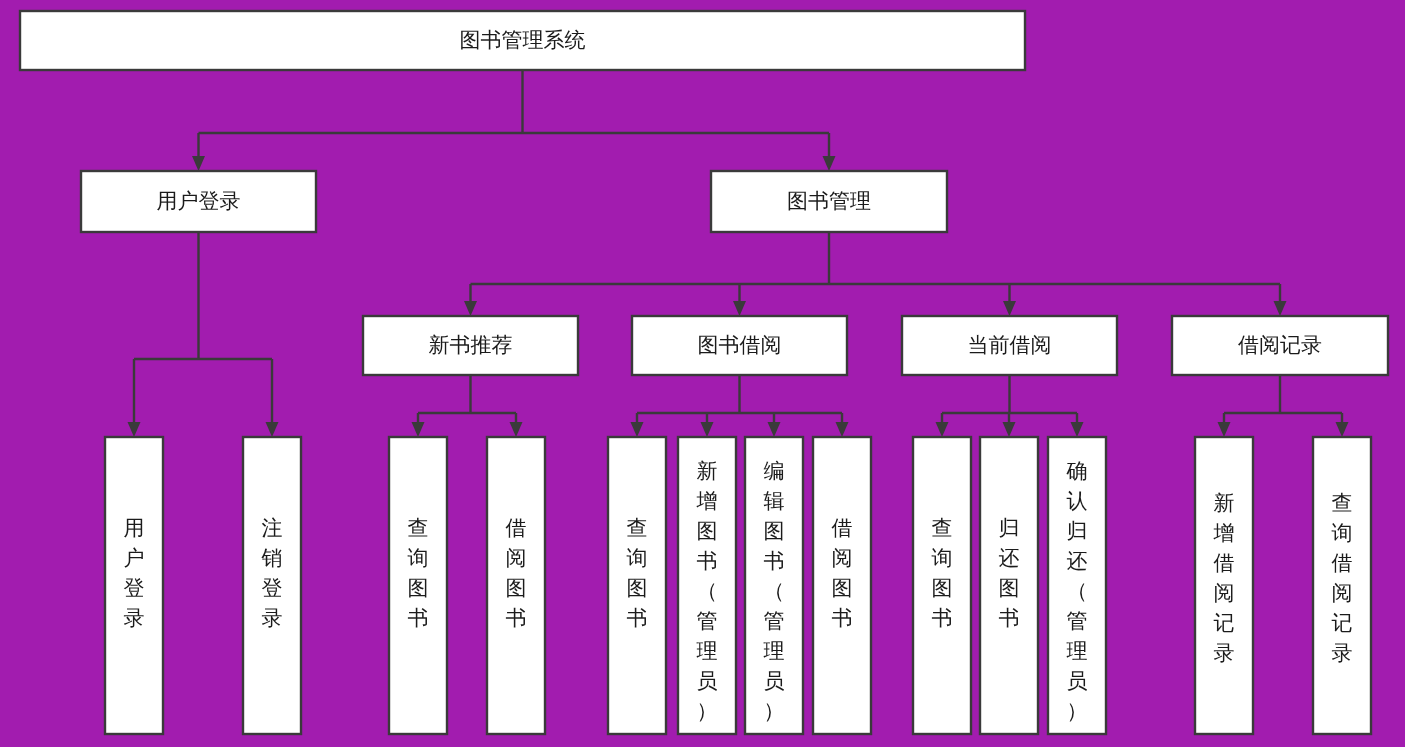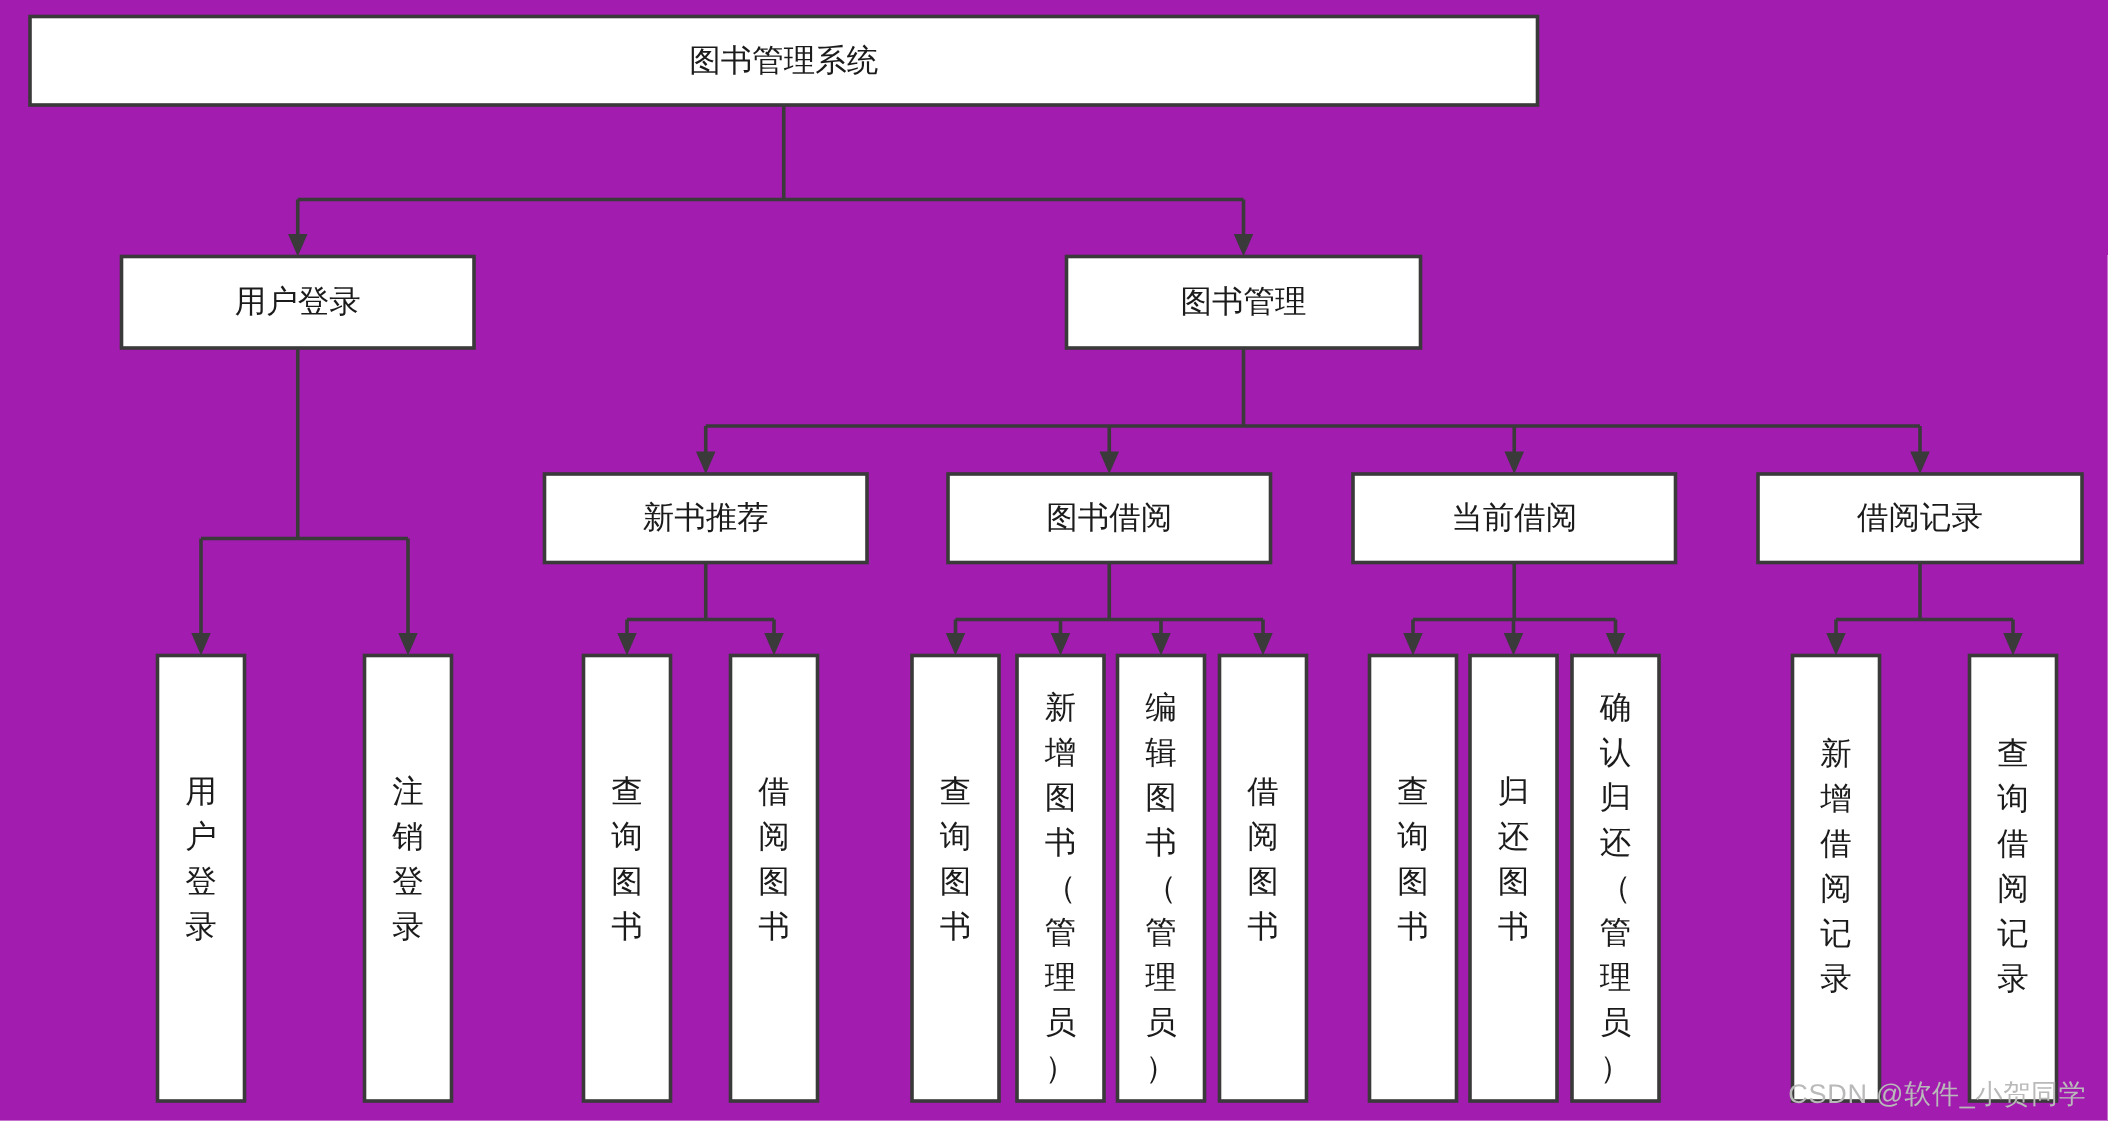--- a/index.html
+++ b/index.html
@@ -218,14 +218,13 @@
         <g>
           <rect class="node-box" x="1195" y="437" width="58" height="297"></rect>
           <text class="node-label-vertical" x="1224" y="509.53999999999996"><tspan x="1224" dy="0">新</tspan><tspan x="1224" dy="30">增</tspan><tspan x="1224" dy="30">借</tspan><tspan x="1224" dy="30">阅</tspan><tspan x="1224" dy="30">记</tspan><tspan x="1224" dy="30">录</tspan></text>
         </g>
         <g>
           <rect class="node-box" x="1313" y="437" width="58" height="297"></rect>
           <text class="node-label-vertical" x="1342" y="509.53999999999996"><tspan x="1342" dy="0">查</tspan><tspan x="1342" dy="30">询</tspan><tspan x="1342" dy="30">借</tspan><tspan x="1342" dy="30">阅</tspan><tspan x="1342" dy="30">记</tspan><tspan x="1342" dy="30">录</tspan></text>
         </g>
       </g>
   </svg>
-  <div class="watermark">CSDN @软件_小贺同学</div>
 </div>
 
 </body></html>

